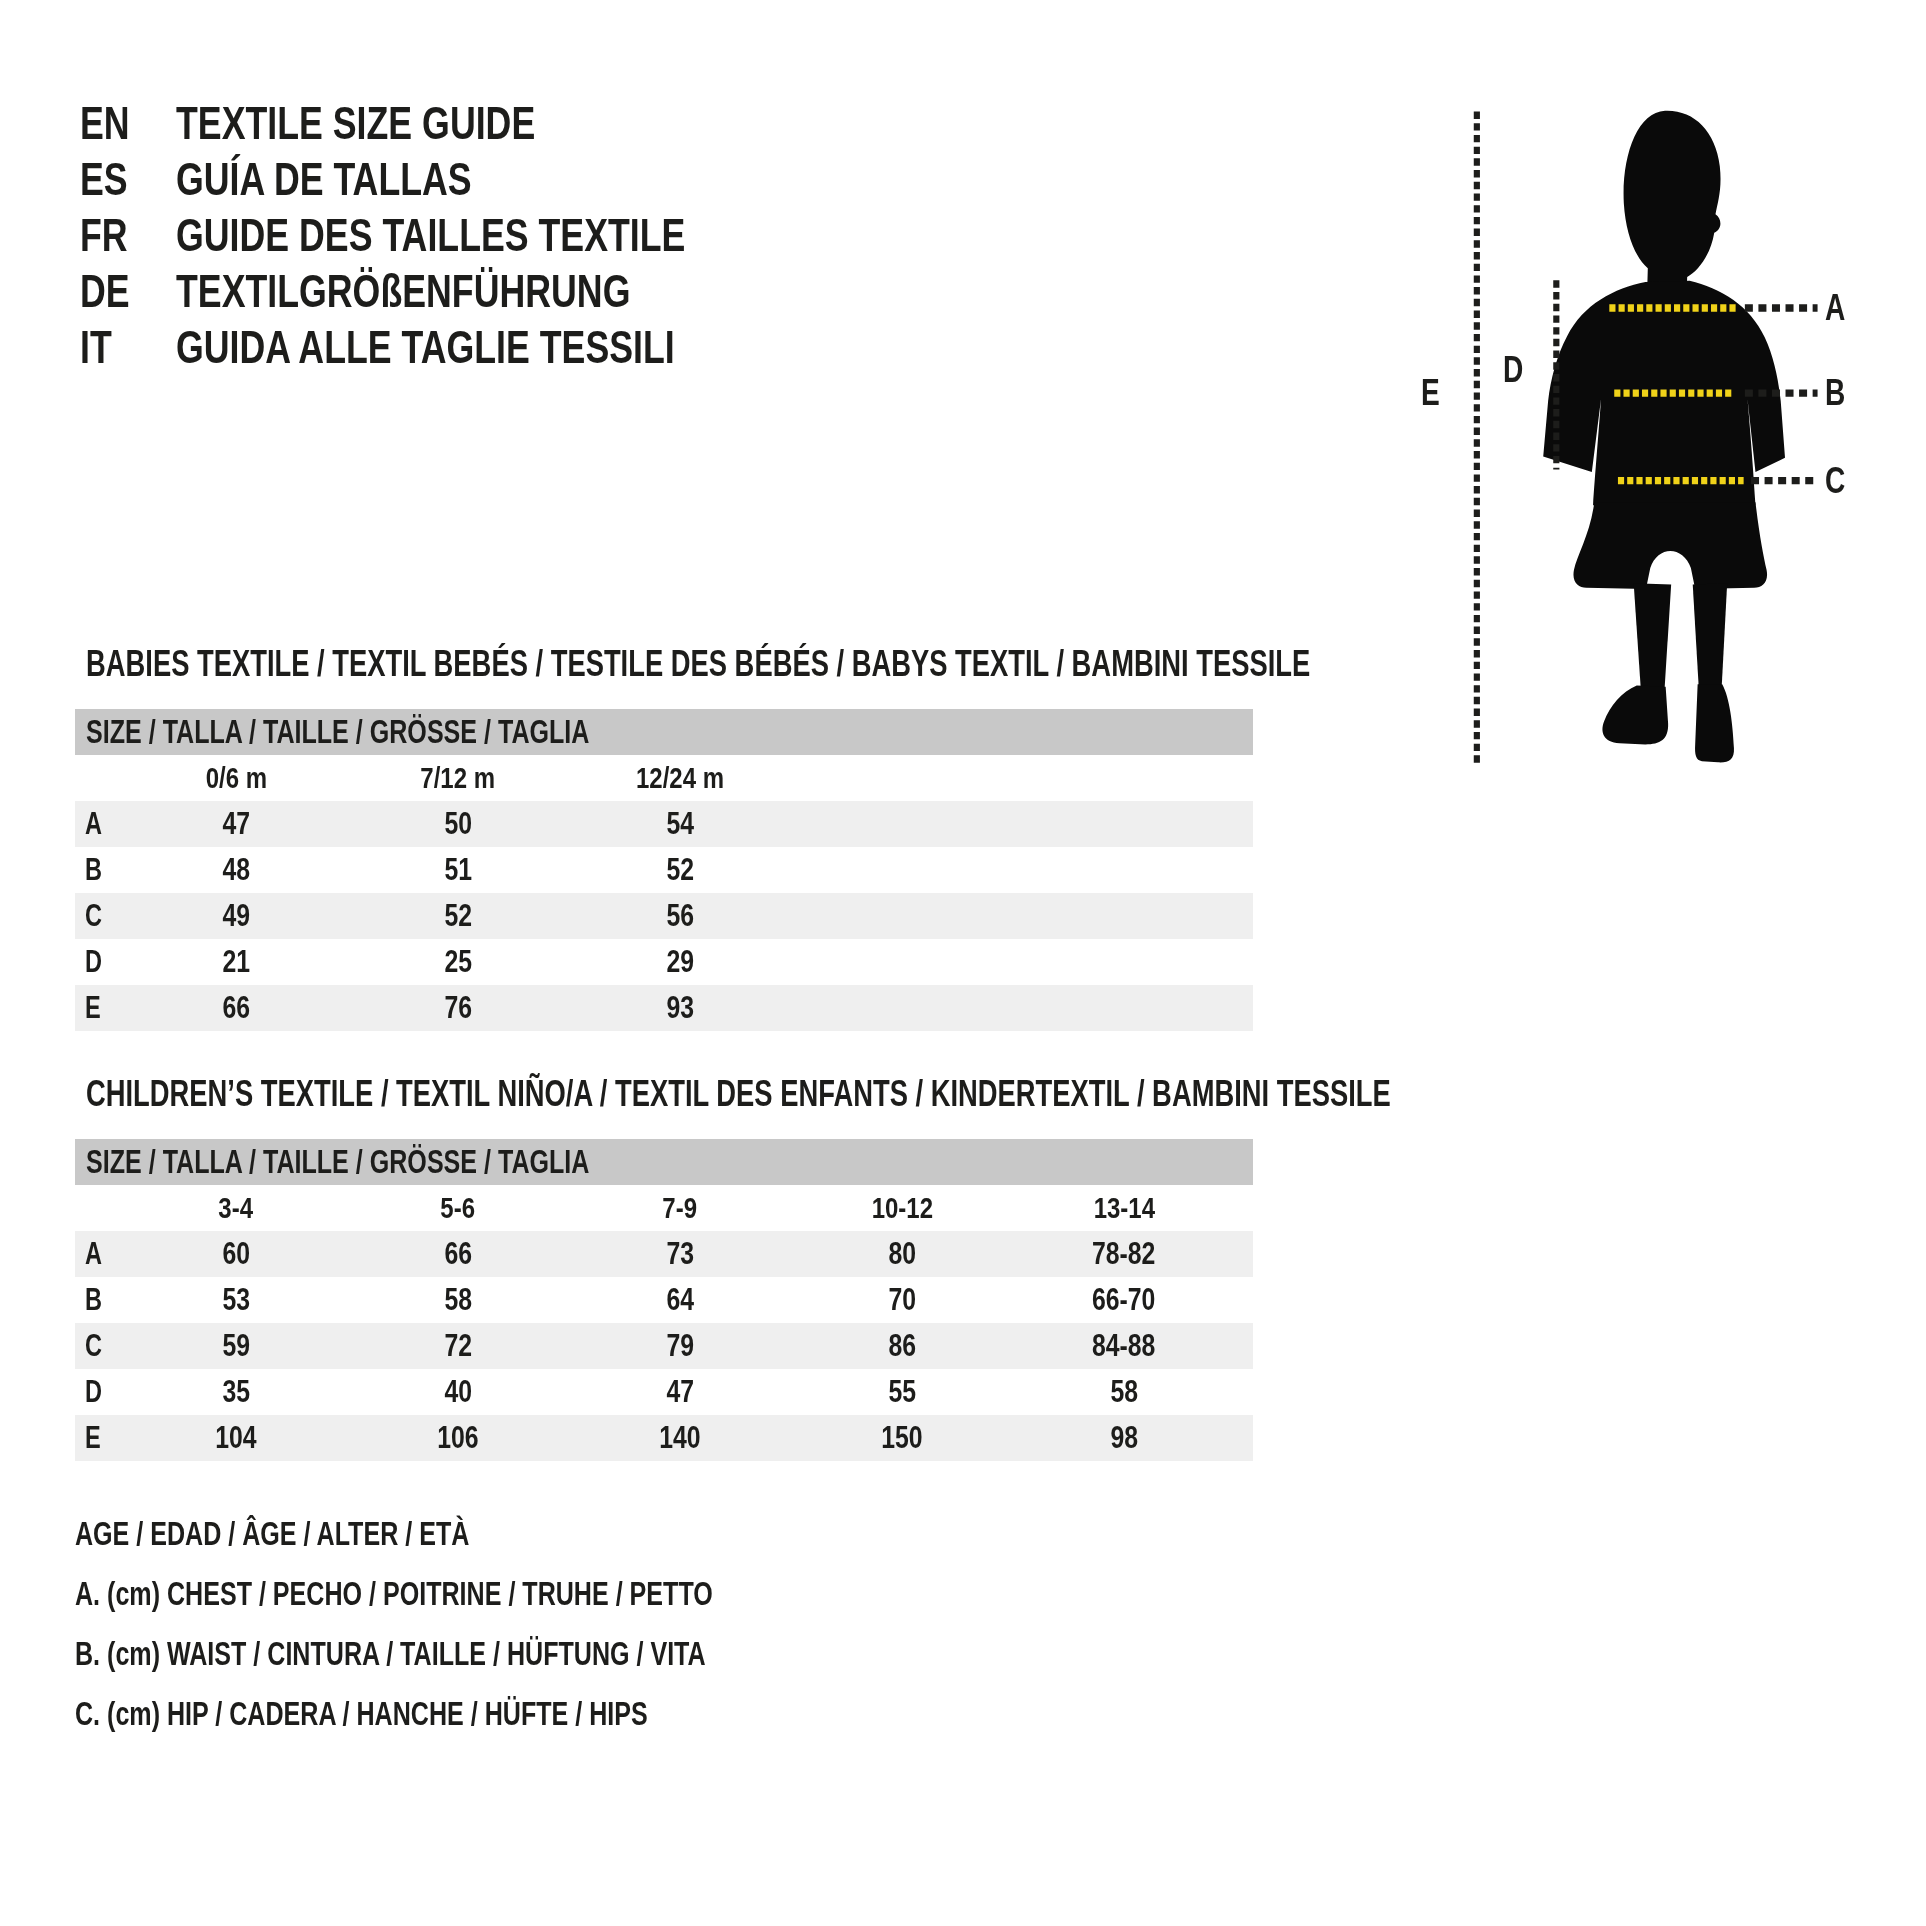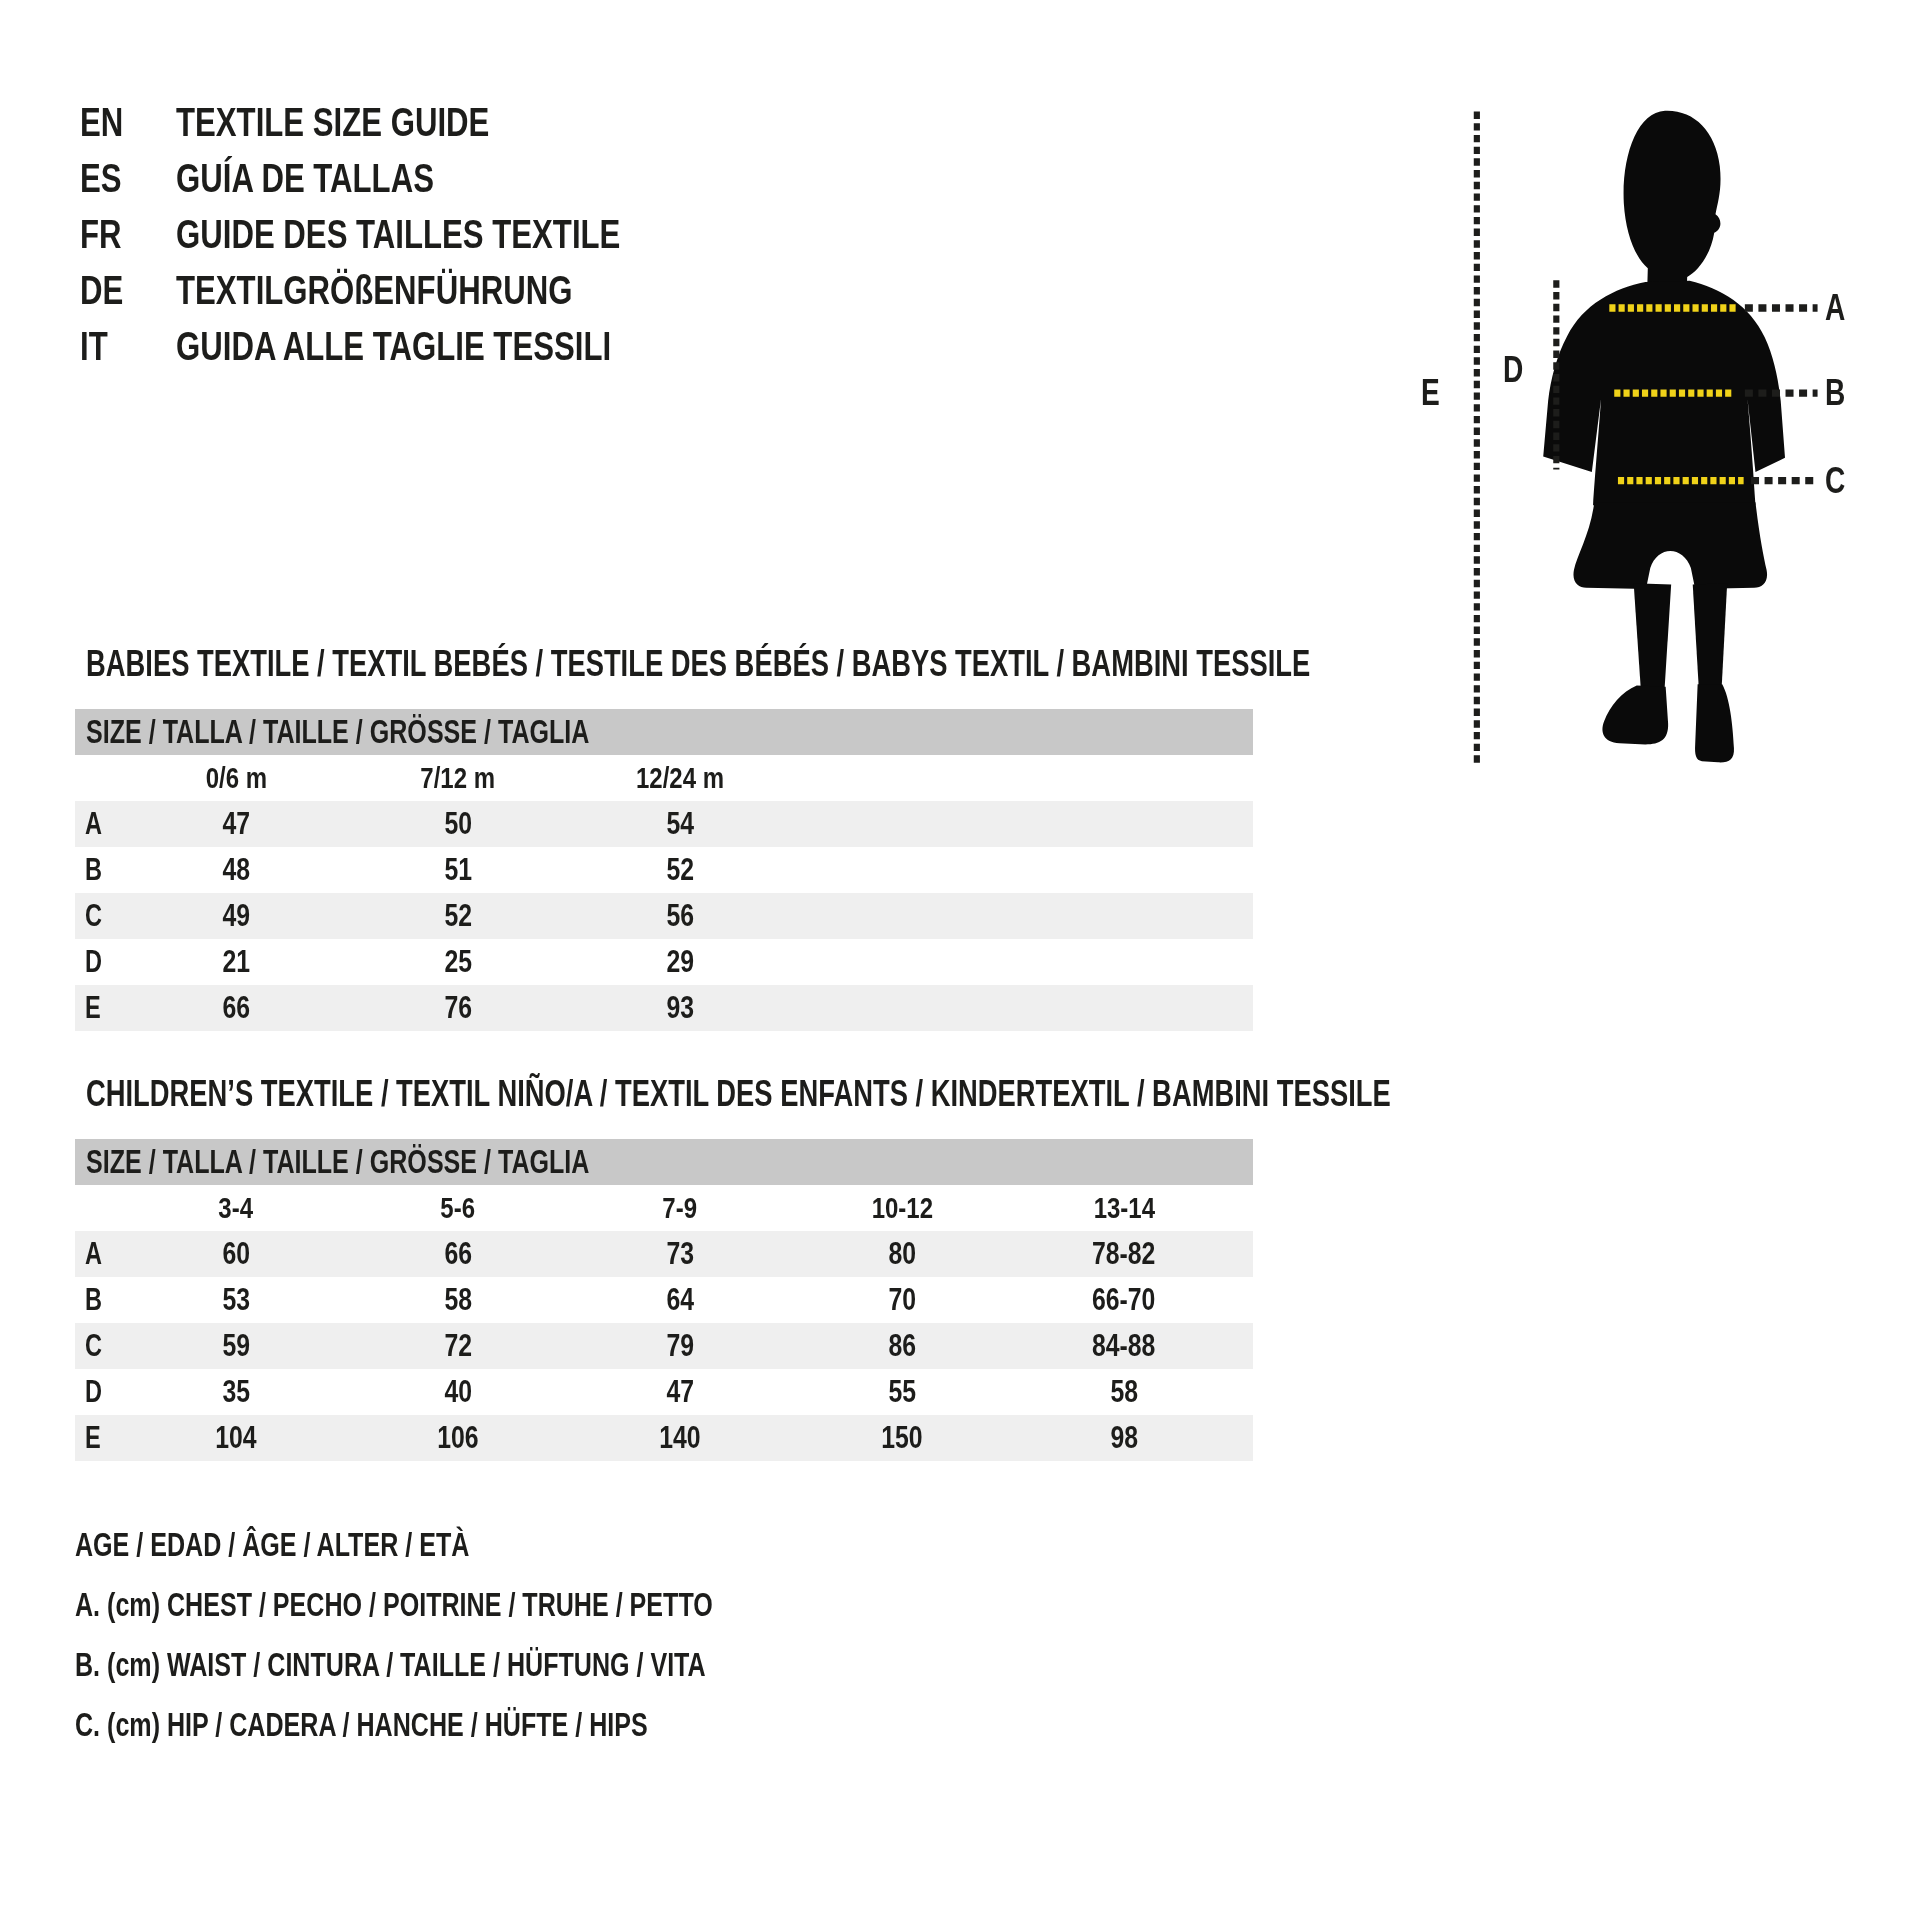--- a/index.html
+++ b/index.html
@@ -15,21 +15,21 @@
     position:relative;width:1926px;height:1926px;overflow:hidden;
     background:var(--paper);color:var(--ink);
     font-family:"Liberation Sans",sans-serif;font-weight:700;
   }
   
   .cond{display:inline-block;transform:scaleX(.76);transform-origin:0 50%;white-space:nowrap;}
   .condc{display:inline-block;transform:scaleX(.80);transform-origin:50% 50%;white-space:nowrap;}
 
   
   .lang-block{position:absolute;left:80px;top:94px;}
-  .lang-row{display:grid;grid-template-columns:96px auto;height:56px;align-items:center;font-size:41px;}
+  .lang-row{display:grid;grid-template-columns:96px auto;height:56px;align-items:center;font-size:47px;}
 
   
   .sec-title{position:absolute;left:86px;height:43px;display:flex;align-items:center;font-size:36px;}
   .sec-title.babies{top:642px;}
   .sec-title.children{top:1072px;}
 
   
   .size-table{position:absolute;left:75px;width:1178px;}
   .size-table.babies{top:709px;}
   .size-table.children{top:1139px;}
@@ -37,21 +37,21 @@
   .tcolrow{height:46px;display:grid;align-items:center;font-size:30px;}
   .trow{height:46px;display:grid;align-items:center;font-size:31px;}
   .grid-babies{grid-template-columns:50px 222px 222px 222px;}
   .grid-children{grid-template-columns:50px 222px 222px 222px 222px 222px;}
   .stripe{background:var(--stripe);}
   .cell{text-align:center;}
   .rlabel{text-align:left;padding-left:10px;}
 
   
   .legend{position:absolute;left:75px;top:1515px;}
-  .legend-row{height:60px;display:flex;align-items:center;font-size:33px;}
+  .legend-row{height:60px;display:flex;align-items:flex-start;font-size:33px;}
 
   
   .fig-svg{position:absolute;left:1510px;top:108px;width:283px;height:656px;}
   .fig-svg path{fill:var(--silhouette);}
   .lines-svg{position:absolute;left:0;top:0;width:1926px;height:1926px;pointer-events:none;}
   .vdash{stroke:var(--ink);stroke-width:10;stroke-dasharray:12 7;fill:none;}
   .ydash{stroke:var(--accent);stroke-width:12;stroke-dasharray:10 5;fill:none;}
   .bdash{stroke:var(--ink);stroke-width:12;stroke-dasharray:13 9;fill:none;}
   .fig-label{position:absolute;height:49px;display:flex;align-items:center;font-size:37px;}
   .lblA{left:1825px;top:283px;}

